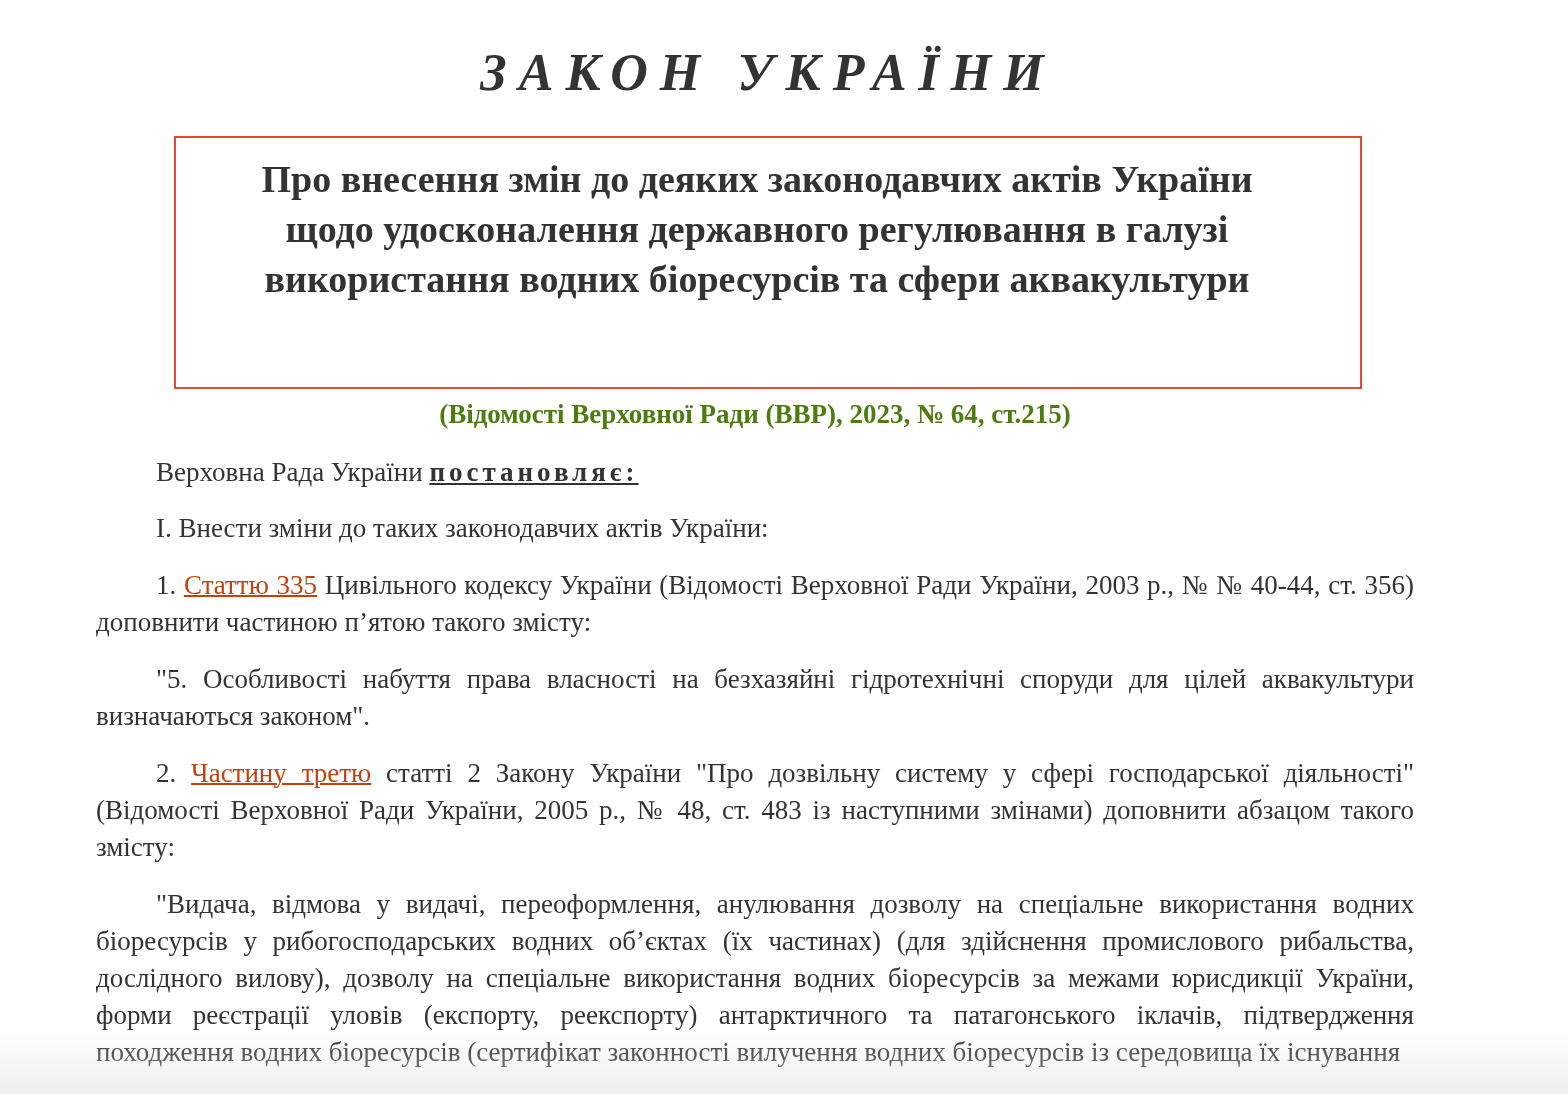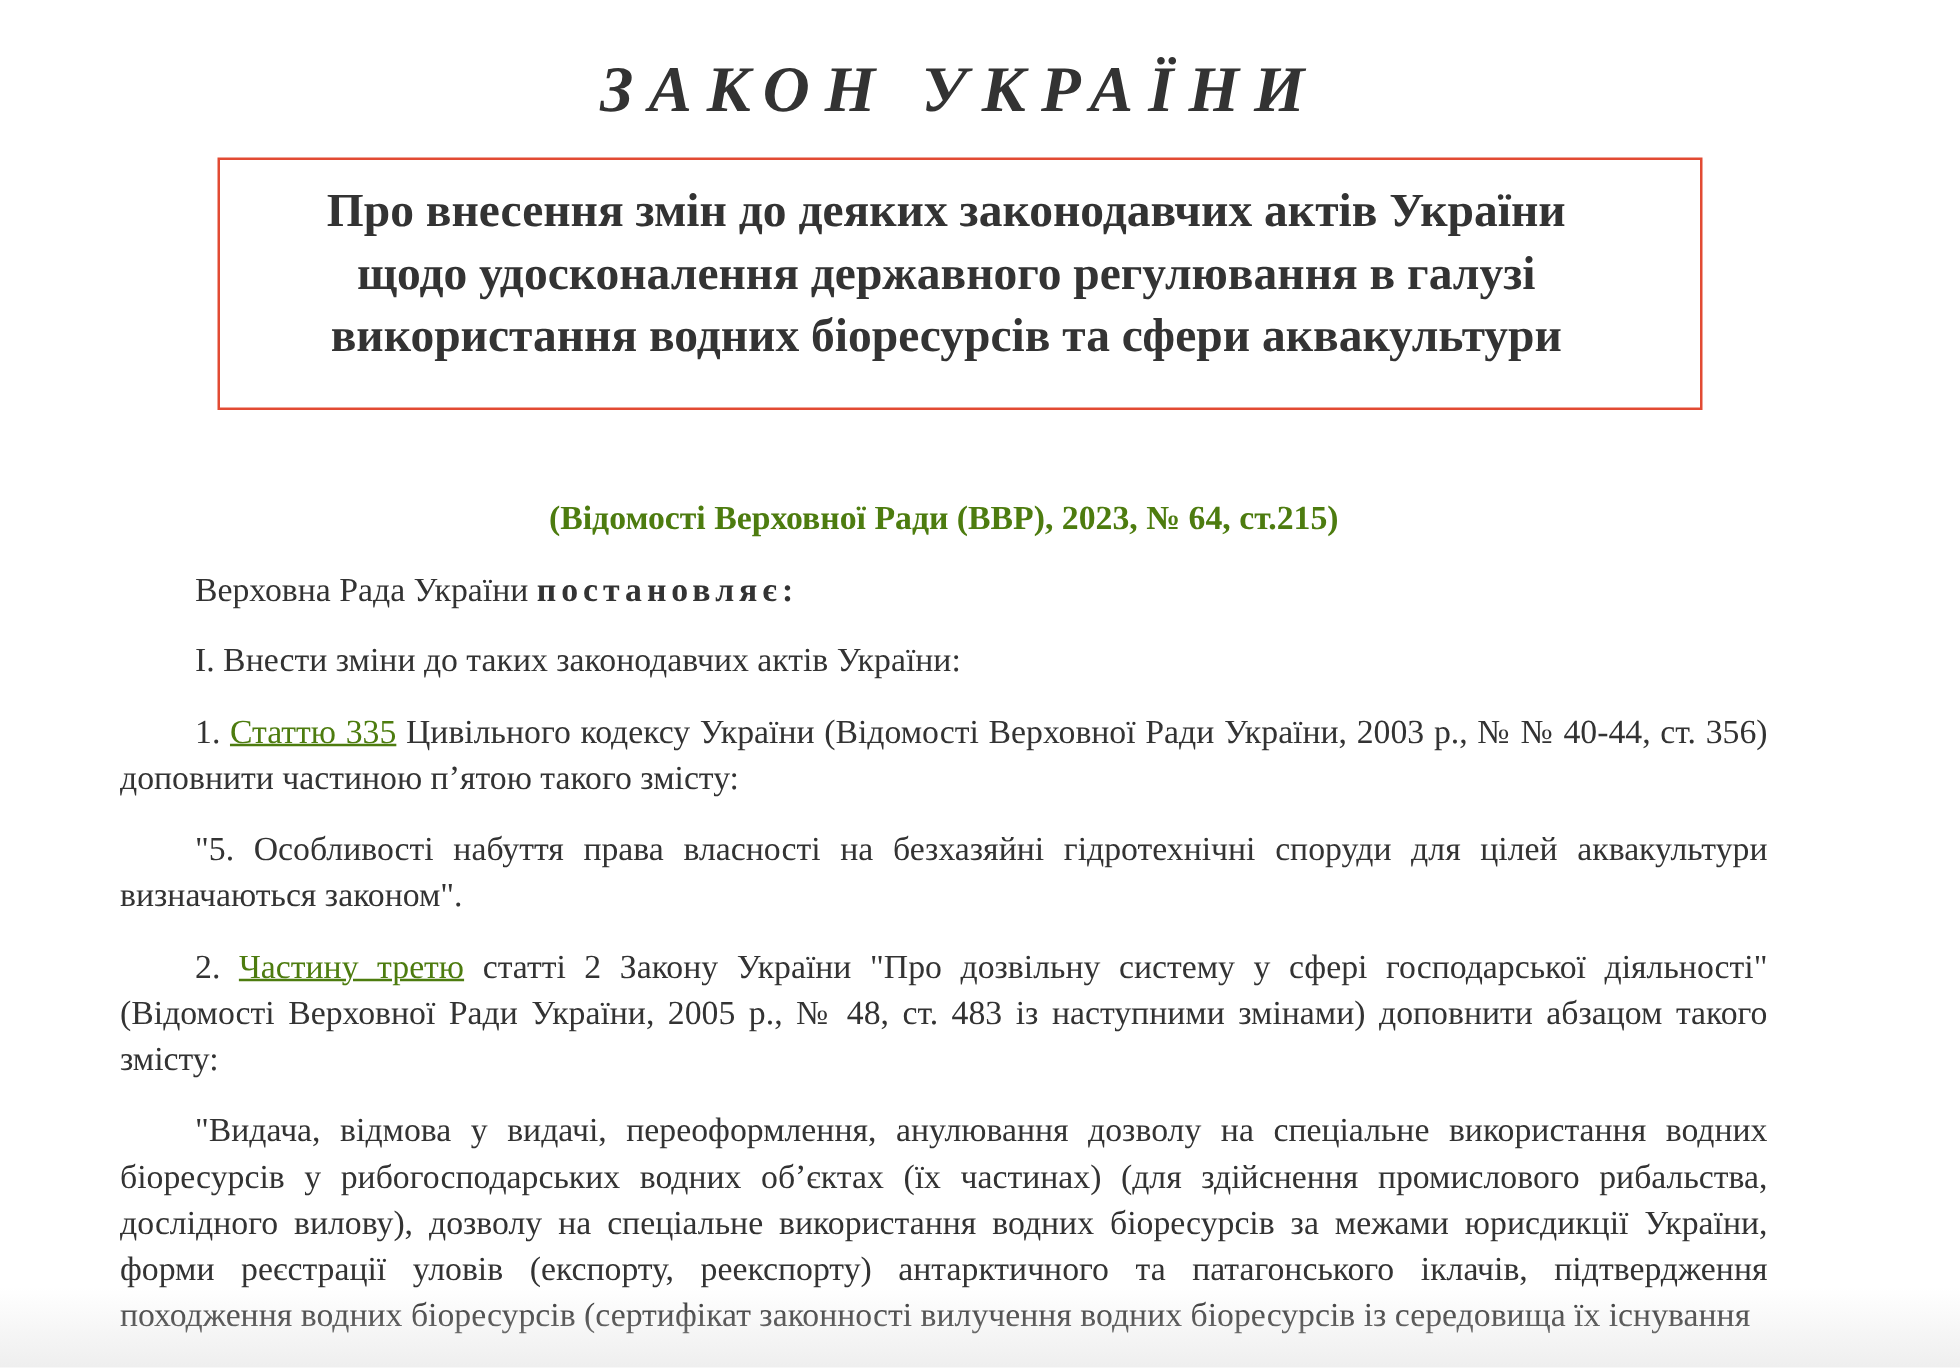--- a/index.html
+++ b/index.html
@@ -31,23 +31,23 @@
       font-weight: bold;
       font-style: italic;
       letter-spacing: 12px;
       color: #333333;
       line-height: 70px;
       margin: 14px;
     }
     .title-box {
       position: absolute;
       left: 174px;
-      top: 126px;
+      top: 136px;
       width: 1188px;
-      height: 202px;
+      height: 253px;
       border: 2px solid #e24a33;
       box-sizing: border-box;
     }
     .title-text {
       position: absolute;
       left: 0;
       top: 16px;
       width: 1162px;
       text-align: center;
       font-size: 38px;
@@ -75,23 +75,24 @@
       font-size: 27px;
       line-height: 37px;
       text-align: justify;
       text-indent: 60px;
       color: #333333;
       margin: 0;
     }
     .para .spaced {
       font-weight: bold;
       letter-spacing: 4px;
+      text-decoration: underline;
     }
     .para a {
-      color: #4d7c0f;
+      color: #c2410c;
       text-decoration: underline;
       text-decoration-thickness: 2px;
     }
     .bottom-fade {
       position: absolute;
       left: 0;
       top: 1030px;
       width: 1568px;
       height: 64px;
       background: linear-gradient(to bottom, rgba(255,255,255,0) 0%, rgba(225,225,225,0.55) 100%);

